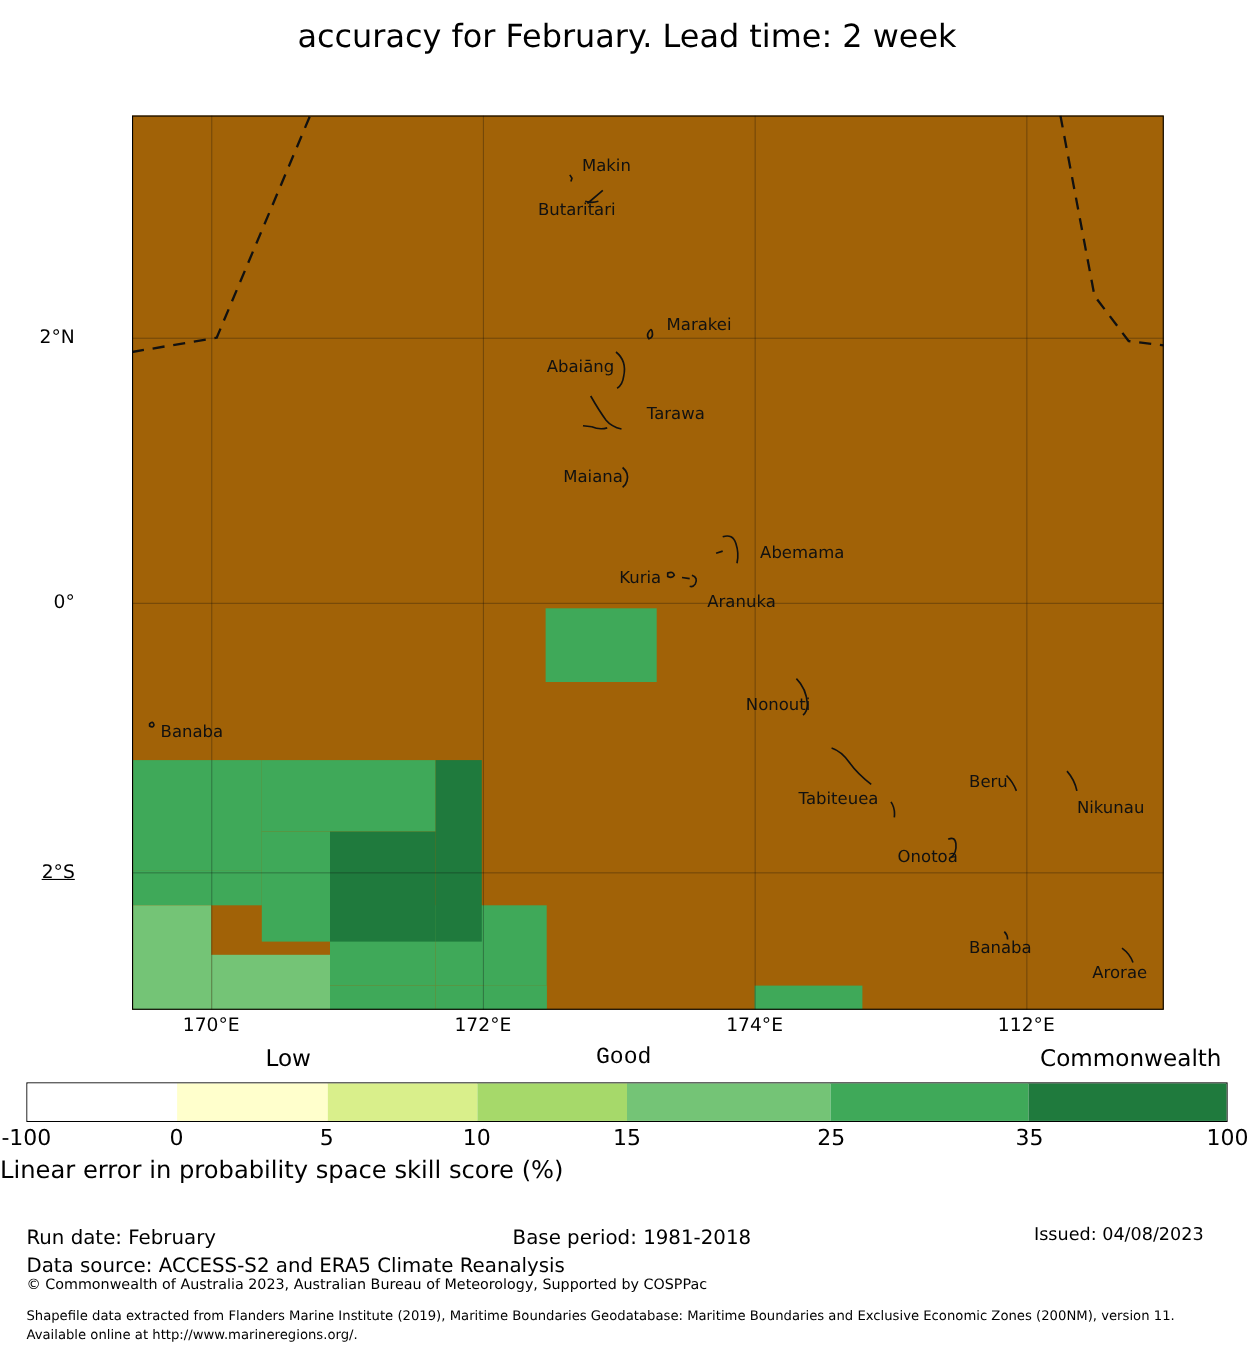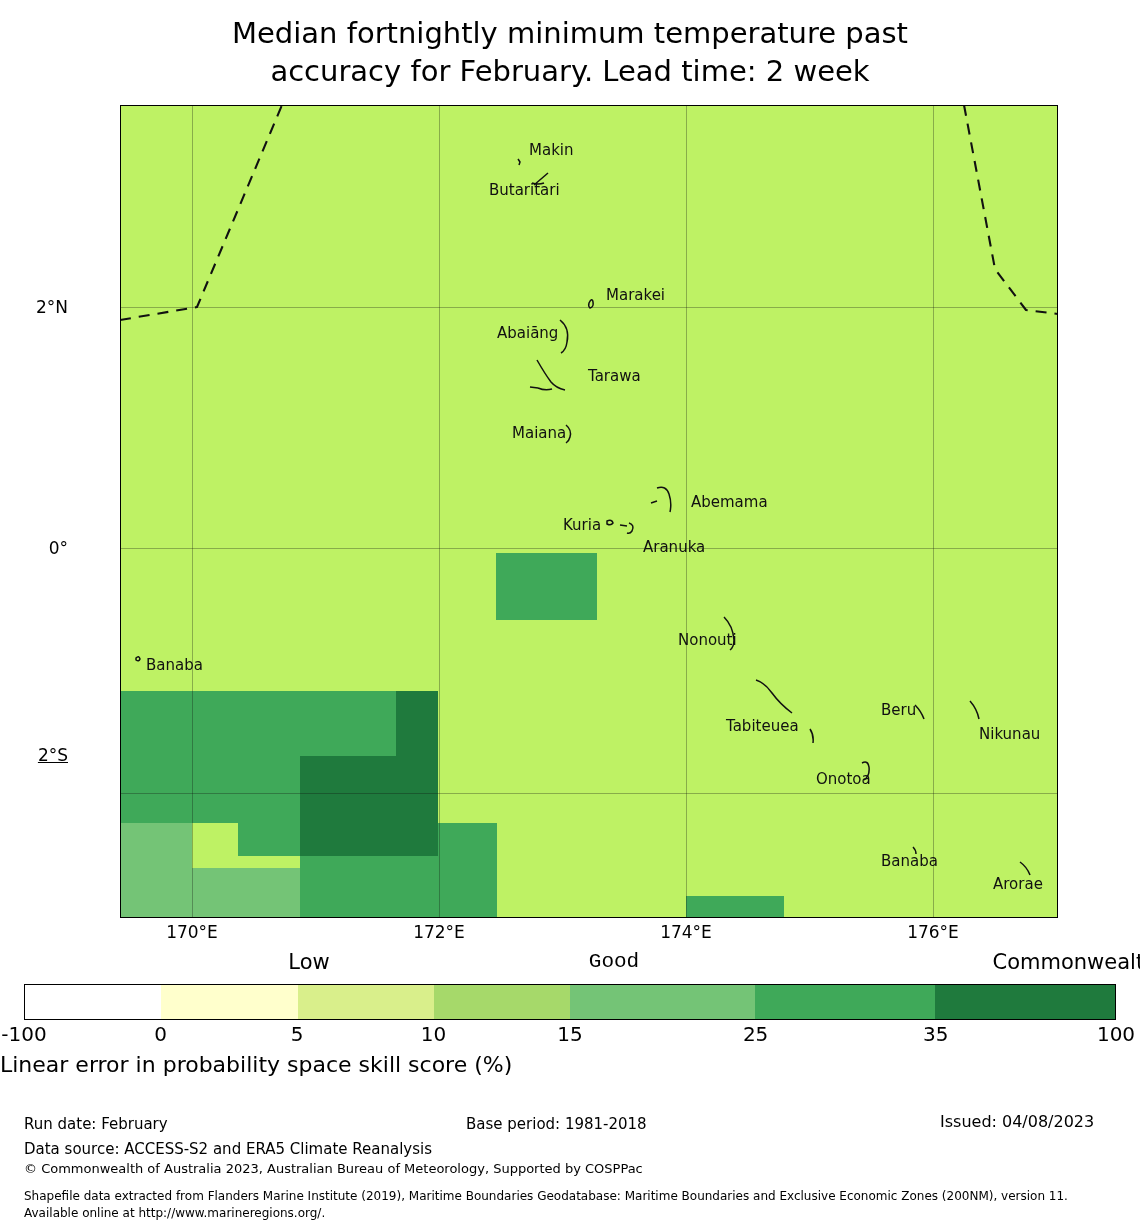--- a/index.html
+++ b/index.html
@@ -5,60 +5,59 @@
   html,body{margin:0;padding:0;background:#ffffff;}
   body{width:1140px;height:1230px;position:relative;
        font-family:"DejaVu Sans","Liberation Sans",sans-serif;color:#000;}
 
   
   #title{position:absolute;left:0;top:14px;width:1140px;text-align:center;
          font-size:29px;line-height:38px;color:#000;}
 
   
   #plot-wrap{position:absolute;left:120px;top:105px;width:938px;height:813px;}
-  #plot{position:absolute;inset:0;overflow:hidden;background:#bef264;}
+  #plot{position:absolute;inset:0;overflow:hidden;background:#a16207;}
   #plot-border{position:absolute;inset:0;border:1px solid #000;pointer-events:none;}
   .cell{position:absolute;}
   .gridline{position:absolute;background:#0d0d0d;opacity:.30;}
   .gridline.v{width:1px;top:0;bottom:0;}
   .gridline.h{height:1px;left:0;right:0;}
   #vec{position:absolute;inset:0;}
 
   
   .ytick{position:absolute;right:1072px;text-align:right;font-size:17px;color:#000;
          transform:translateY(-50%);white-space:nowrap;}
   .xtick{position:absolute;top:922px;font-size:17px;color:#000;
          transform:translateX(-50%);white-space:nowrap;}
 
   
-  #cbcaptions{position:absolute;left:0;top:950px;width:908px;height:28px;margin-left:47px;}
+  #cbcaptions{position:absolute;left:0;top:950px;width:908px;height:28px;}
   .cbcap{position:absolute;font-size:21px;transform:translateX(-50%);white-space:nowrap;}
   #cbar{position:absolute;left:24px;top:984px;width:1092px;height:36px;
         border:1px solid #000;box-sizing:border-box;display:flex;}
   #cbar .seg{height:100%;}
   #cbticks{position:absolute;left:0;top:1022px;width:1028px;height:26px;}
   .cbtick{position:absolute;font-size:20px;transform:translateX(-50%);white-space:nowrap;}
   #cblabel{position:absolute;left:0;top:1052px;width:1140px;text-align:left;font-size:22px;}
 
   
-  .foot{position:absolute;font-size:15px;color:#000;white-space:nowrap;}
+  .foot{position:absolute;font-size:18px;color:#000;white-space:nowrap;}
   #f-run{left:24px;top:1115px;}
   #f-base{left:466px;top:1115px;}
   #f-issued{left:940px;top:1112px;font-size:16px;}
   #f-src{left:24px;top:1140px;}
   #f-copy{left:24px;top:1161px;font-size:13px;}
   #f-shape{left:24px;top:1188px;font-size:12px;line-height:17px;white-space:normal;width:1100px;}
 
   .lbl{position:absolute;font-size:15px;color:#111;white-space:nowrap;}
 </style>
 </head>
 <body>
 
 <div id="title">
-  <div>Median fortnightly minimum temperature past</div>
   <div>accuracy for February. Lead time: 2 week</div>
 </div>
 
 <div id="plot-wrap">
   <div id="plot">
     <div id="cells">
         <div class="cell" style="left: 376px; top: 448px; width: 101px; height: 67px; background: rgb(63, 169, 89);"></div>
         <div class="cell" style="left: 1px; top: 586px; width: 117px; height: 100px; background: rgb(63, 169, 89);"></div>
         <div class="cell" style="left: 118px; top: 586px; width: 158px; height: 65px; background: rgb(63, 169, 89);"></div>
         <div class="cell" style="left: 118px; top: 651px; width: 62px; height: 100px; background: rgb(63, 169, 89);"></div>
@@ -127,27 +126,27 @@
         <div class="lbl" style="left: 761px; top: 747px;">Banaba</div>
         <div class="lbl" style="left: 873px; top: 770px;">Arorae</div>
       </div>
   </div>
   <div id="plot-border"></div>
 </div>
 
 <div id="yticks">
     <div class="ytick" style="top: 307px;">2°N</div>
     <div class="ytick" style="top: 548px;">0°</div>
-    <div class="ytick" style="top: 755px; text-decoration: underline;">2°S</div>
+    <div class="ytick" style="top: 793px; text-decoration: underline;">2°S</div>
   </div>
 <div id="xticks">
     <div class="xtick" style="left: 192px;">170°E</div>
     <div class="xtick" style="left: 439px;">172°E</div>
     <div class="xtick" style="left: 686px;">174°E</div>
-    <div class="xtick" style="left: 933px;">176°E</div>
+    <div class="xtick" style="left: 933px;">112°E</div>
   </div>
 
 <div id="cbcaptions">
     <div class="cbcap" style="left: 262px;">Low</div>
     <div class="cbcap" style="left: 567px; font-family: Liberation Mono, monospace;">Good</div>
     <div class="cbcap" style="left: 1028px;">Commonwealth</div>
   </div>
 <div id="cbar">
     <div class="seg" style="flex: 12.5 0 0px; background: rgb(255, 255, 255);"></div>
     <div class="seg" style="flex: 12.5 0 0px; background: rgb(255, 255, 204);"></div>

